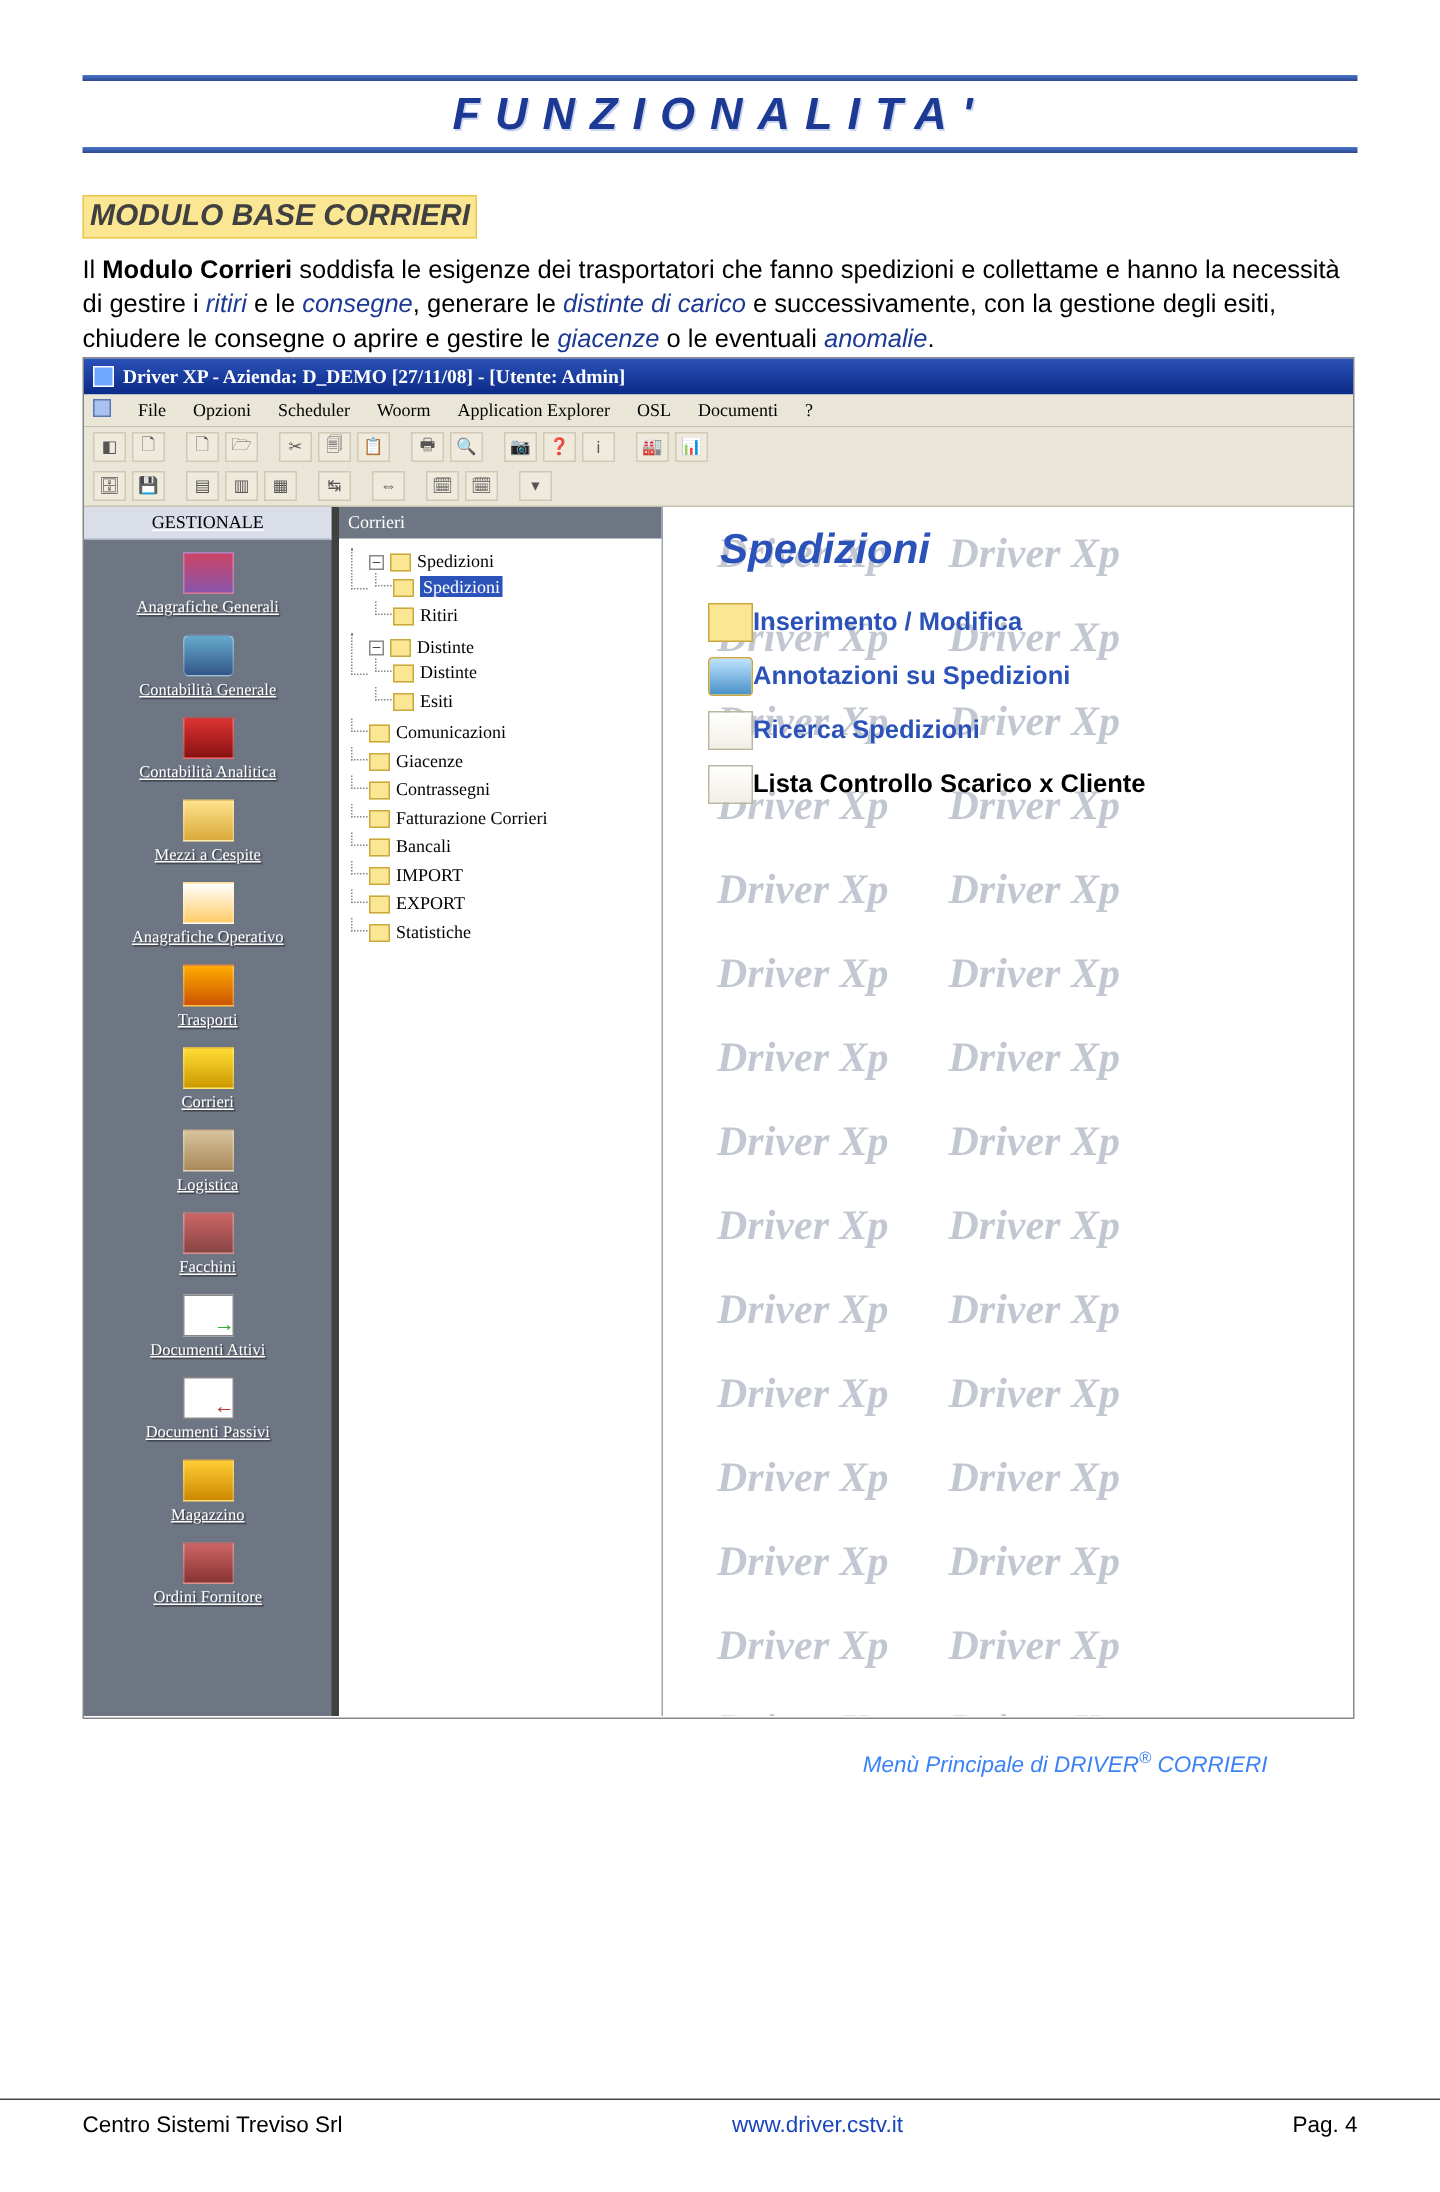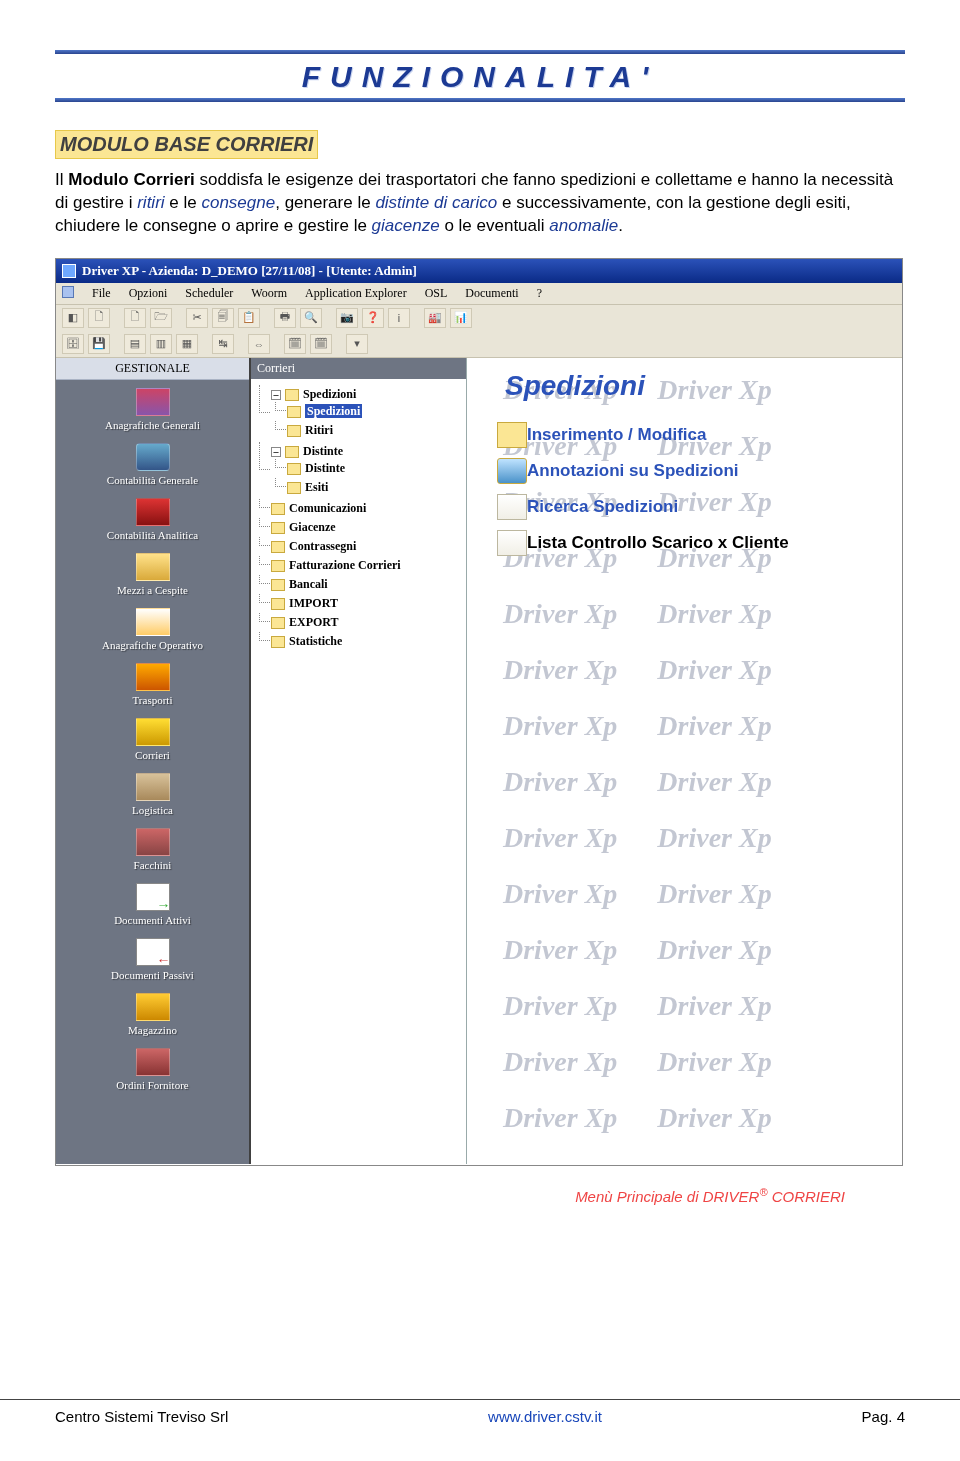--- a/index.html
+++ b/index.html
@@ -8,32 +8,32 @@
   .rule { height: 4px; background: linear-gradient(#4f77c8,#2a458f); margin-bottom: 2px; }
   .title-wrap { display:flex; justify-content:center; margin: 6px 0 4px; }
   .title { font: bold italic 30px Arial; color:#1c3a94; letter-spacing: 10px; text-shadow: 1px 1px 0 #c9d4ef; }
   .subhead { background:#fbe694; border:1px solid #e7c84a; padding:2px 4px; display:inline-block; font: bold italic 20px Arial; color:#404040; margin-top:26px; }
   .body-text { font: 17px Arial; color:#000; margin-top:10px; line-height:1.35; }
   .body-text b { font-weight:bold; }
   .body-text i { font-style:italic; color:#000; }
   .body-text .ital-blue { font-style:italic; color:#1c3a94; }
 
   
-  .shot { margin-top: 20px; border:1px solid #888; width: 848px; height: 908px; background:#fff; }
+  .shot { border:1px solid #888; width: 848px; height: 908px; background:#fff; }
   .titlebar { background:linear-gradient(#2b52b9,#0a2a86); color:#fff; font:bold 13px Tahoma; padding:4px 6px; display:flex; align-items:center; gap:6px; }
   .titlebar .tb-icon { width:14px; height:14px; background:#6fa8ff; border:1px solid #fff; }
   .menubar { background:#e9e5d7; font:12px Tahoma; color:#000; padding:3px 6px; display:flex; gap:18px; border-bottom:1px solid #c7c2af; }
   .menubar span { cursor:default; }
   .menubar .mdi-icon { width:12px; height:12px; background:#a9c2ef; border:1px solid #5878b5; }
   .toolbars { background:#e9e5d7; border-bottom:1px solid #c7c2af; }
   .tb-row { display:flex; gap:4px; padding:3px 6px; }
   .tb-btn { width:22px; height:20px; background:#efeadb; border:1px solid #cfc9b5; display:flex; align-items:center; justify-content:center; font-size:11px; color:#555; }
   .tb-sep { width:6px; }
   .content-row { display:flex; height: calc(100% - 26px - 22px - 52px); }
-  .sidebar { width:195px; background:#6e7583; color:#fff; font:12px Tahoma; border-right:2px solid #404040; }
+  .sidebar { width:170px; background:#6e7583; color:#fff; font:12px Tahoma; border-right:5px solid #404040;text-decoration:underline; }
   .sidebar-head { background:#d9dee8; color:#000; text-align:center; font:12px Tahoma; padding:3px 0; border-bottom:1px solid #aab3c4; }
   .side-item { display:flex; flex-direction:column; align-items:center; padding:8px 4px 4px; gap:3px; cursor:default; }
   .side-item .ic { width:34px; height:28px; border:1px solid rgba(255,255,255,.3); background:#ffce4a; }
   .side-item .ic.users { background:linear-gradient(#c46,#85a); }
   .side-item .ic.db { background:linear-gradient(#6ac,#358); border-radius:4px; }
   .side-item .ic.book { background:linear-gradient(#d33,#811); }
   .side-item .ic.folder { background:linear-gradient(#ffe28a,#d9a93a); }
   .side-item .ic.cal { background:linear-gradient(#fff,#fc6); }
   .side-item .ic.truck1 { background:linear-gradient(#fa0,#c50); }
   .side-item .ic.truck2 { background:linear-gradient(#fd3,#c90); }
@@ -42,40 +42,40 @@
   .side-item .ic.docin { background:#fff; border:1px solid #888; position:relative; }
   .side-item .ic.docin:after { content:"→"; color:#3a3; position:absolute; right:-2px; bottom:-2px; font-size:14px; }
   .side-item .ic.docout { background:#fff; border:1px solid #888; position:relative; }
   .side-item .ic.docout:after { content:"←"; color:#c33; position:absolute; right:-2px; bottom:-2px; font-size:14px; }
   .side-item .ic.mag { background:linear-gradient(#fc3,#c80); }
   .side-item .ic.ord { background:linear-gradient(#c66,#833); }
   .side-item span { font-size:11px; text-align:right; text-shadow:1px 1px 1px rgba(0,0,0,.5); }
 
   .tree-col { width:216px; background:#fff; font:12px Tahoma; border-right:1px solid #9aa; }
   .tree-head { background:#6e7583; color:#fff; padding:3px 6px; }
-  .tree { padding:6px 4px; color:#000;font-weight:bold; }
+  .tree { padding:6px 4px; color:#000; }
   .tree ul { list-style:none; padding-left:16px; }
   .tree li { padding:2px 0; position:relative; }
   .tree li:before { content:""; position:absolute; left:-12px; top:0; bottom:50%; border-left:1px dotted #888; border-bottom:1px dotted #888; width:10px; }
   .tree .fic { display:inline-block; width:14px; height:12px; background:#fbe694; border:1px solid #c9a93e; margin-right:4px; vertical-align:middle; }
   .tree .sel { background:#2b52b9; color:#fff; padding:0 2px; }
   .tree .toggle { display:inline-block; width:10px; height:10px; border:1px solid #888; background:#fff; text-align:center; line-height:8px; font-size:10px; color:#000; margin-right:4px; vertical-align:middle; }
 
   .main { flex:1; position:relative; overflow:hidden; }
   .watermark { position:absolute; inset:0; opacity:.30; color:#3c4a6e; font:italic bold 28px "Times New Roman",serif; }
   .wm-row { display:flex; gap:40px; padding:16px 0 8px 36px; white-space:nowrap; }
   .main-inner { position:relative; padding:12px 10px; }
   .main-title { color:#2b52b9; font:italic bold 28px Arial; padding-left:28px; margin-bottom:20px; }
   .lnk { display:flex; align-items:center; margin:10px 0 10px 20px; font:bold 17px Arial; color:#2b52b9; }
   .lnk .lic { width:30px; height:26px; background:#fbe694; border:1px solid #c9a93e; }
   .lnk .lic.pin { background:linear-gradient(#bfe3ff,#4a92c9); border-radius:3px; }
   .lnk .lic.note { background:linear-gradient(#fff,#f1efe6); border:1px solid #bcb79f; }
   .lnk.black { color:#000; font-weight:bold; }
 
-  .caption { font: italic 15px Arial; color:#ef4444; text-align:right; margin-top:20px; padding-right:60px; }
+  .caption { font: italic 15px Arial; color:#3b82f6; text-align:right; margin-top:20px; padding-right:60px; }
   .caption sup { font-size:11px; }
 
   .footer { position:absolute; left:0; right:0; bottom:36px; border-top:1px solid #444; padding:8px 55px 0; display:flex; justify-content:space-between; font:15px Arial; color:#000; }
   .footer .mid { color:#1846b9; }
 </style>
 </head>
 <body>
 
 <div class="page">
   <div class="rule"></div>

